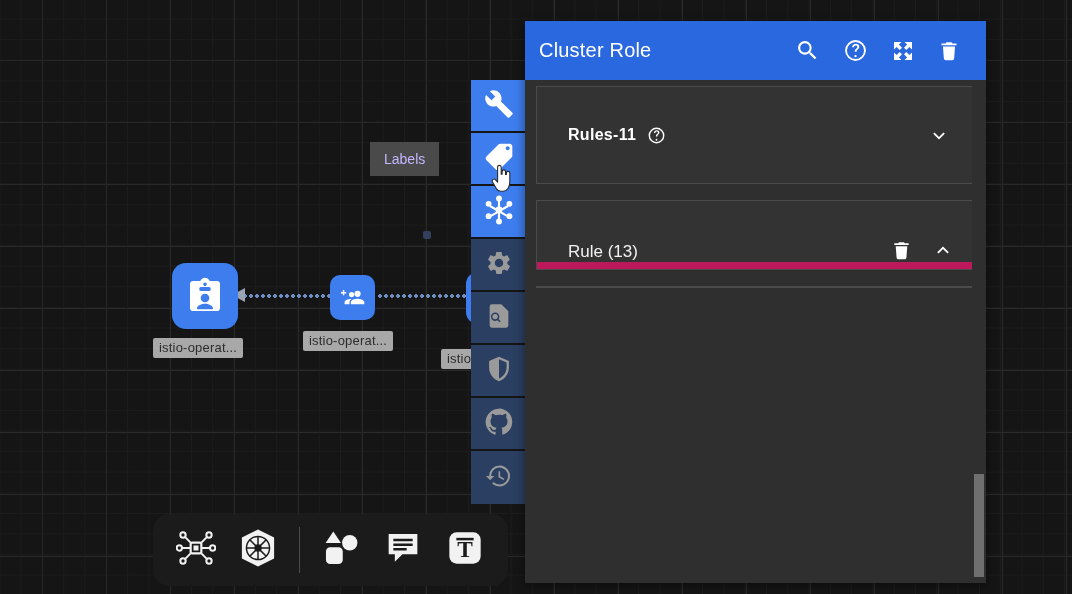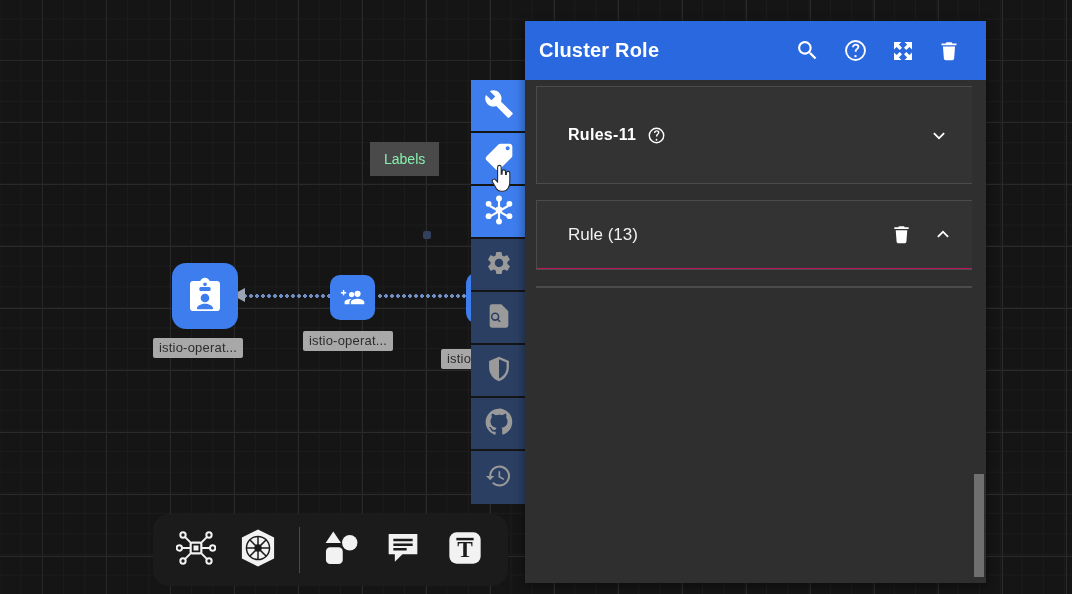--- a/index.html
+++ b/index.html
@@ -76,21 +76,21 @@
     position: absolute;
     width: 8px; height: 8px;
     border-radius: 2px;
     background: #32405c;
   }
 
   
   .tooltip {
     position: absolute;
     background: #4a4a4a;
-    color: #86efac;
+    color: #c4b5fd;
     font-size: 14px;
     padding: 9px 14px;
     border-radius: 0;
     white-space: nowrap;
   }
 
   
   .rail {
     position: absolute;
     left: 471px; top: 80px;
@@ -156,21 +156,21 @@
   .panel-header {
     height: 59px;
     background: #2a68df;
     display: flex; align-items: center;
     padding: 0 26px 0 14px;
     flex: 0 0 auto;
   }
   .panel-title {
     color: #ffffff;
     font-size: 20px;
-    font-weight: 700;
+    font-weight: 400;
     letter-spacing: .2px;
     flex: 1 1 auto;
   }
   .panel-header-actions {
     display: flex; align-items: center; gap: 23px;
   }
   .hdr-icon { cursor: pointer; display: flex; align-items: center; }
   .hdr-icon svg { fill: #ffffff; }
 
   .panel-body {
@@ -208,23 +208,23 @@
     display: flex; align-items: center;
     cursor: pointer;
   }
   .q-icon svg { fill: #ffffff; }
   .row-spacer { flex: 1 1 auto; }
   .chev { cursor: pointer; display: flex; align-items: center; }
   .chev svg { fill: #ffffff; }
 
   .rule-head {
     height: 68px;
-    display: flex; align-items: center;
+    display: flex; align-items: flex-end;
     padding: 0 22px 0 31px;
-    border-bottom: 1px solid #be185d;
+    border-bottom: 7px solid #be185d;
   }
   .rule-title {
     color: #f1f1f1;
     font-size: 17px;
     font-weight: 400;
   }
   .rule-actions { display: flex; align-items: center; gap: 20px; }
   .rule-actions svg { fill: #ffffff; }
   .rule-actions .icon-btn { cursor: pointer; display: flex; align-items: center; }
 

